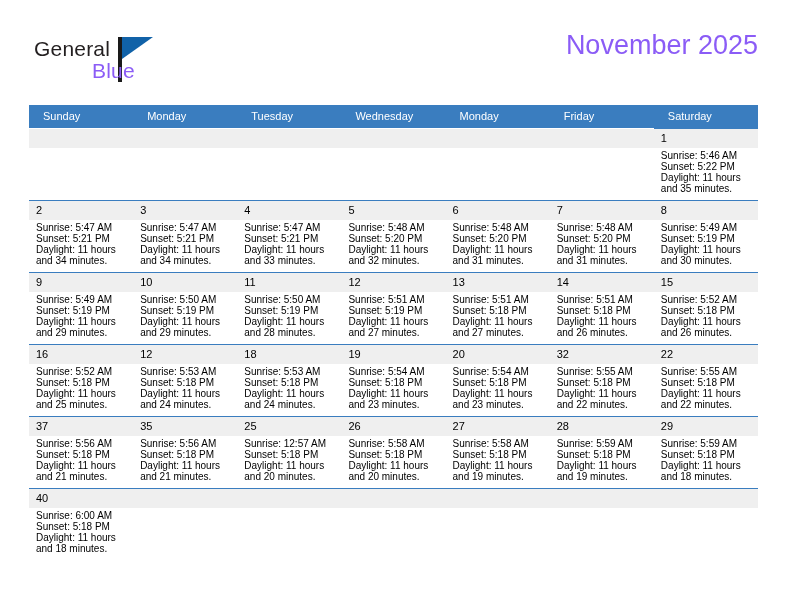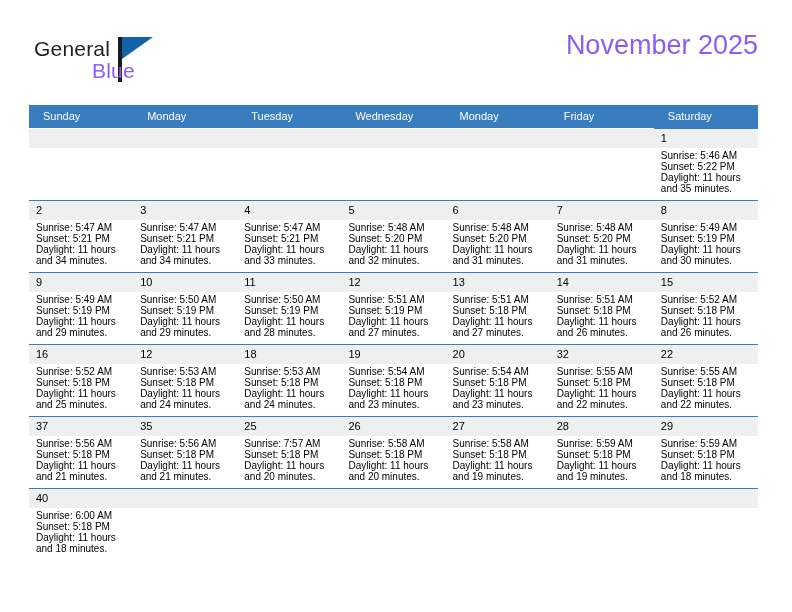--- a/index.html
+++ b/index.html
@@ -497,21 +497,21 @@
                 <div>Sunset: 5:18 PM</div>
                 <div>Daylight: 11 hours</div>
                 <div>and 21 minutes.</div>
               </div>
             </div>
           </td>
           <td>
             <div class="cell">
               <div class="daynum">25</div>
               <div class="details">
-                <div>Sunrise: 7:57 AM</div>
+                <div>Sunrise: 12:57 AM</div>
                 <div>Sunset: 5:18 PM</div>
                 <div>Daylight: 11 hours</div>
                 <div>and 20 minutes.</div>
               </div>
             </div>
           </td>
           <td>
             <div class="cell">
               <div class="daynum">26</div>
               <div class="details">

